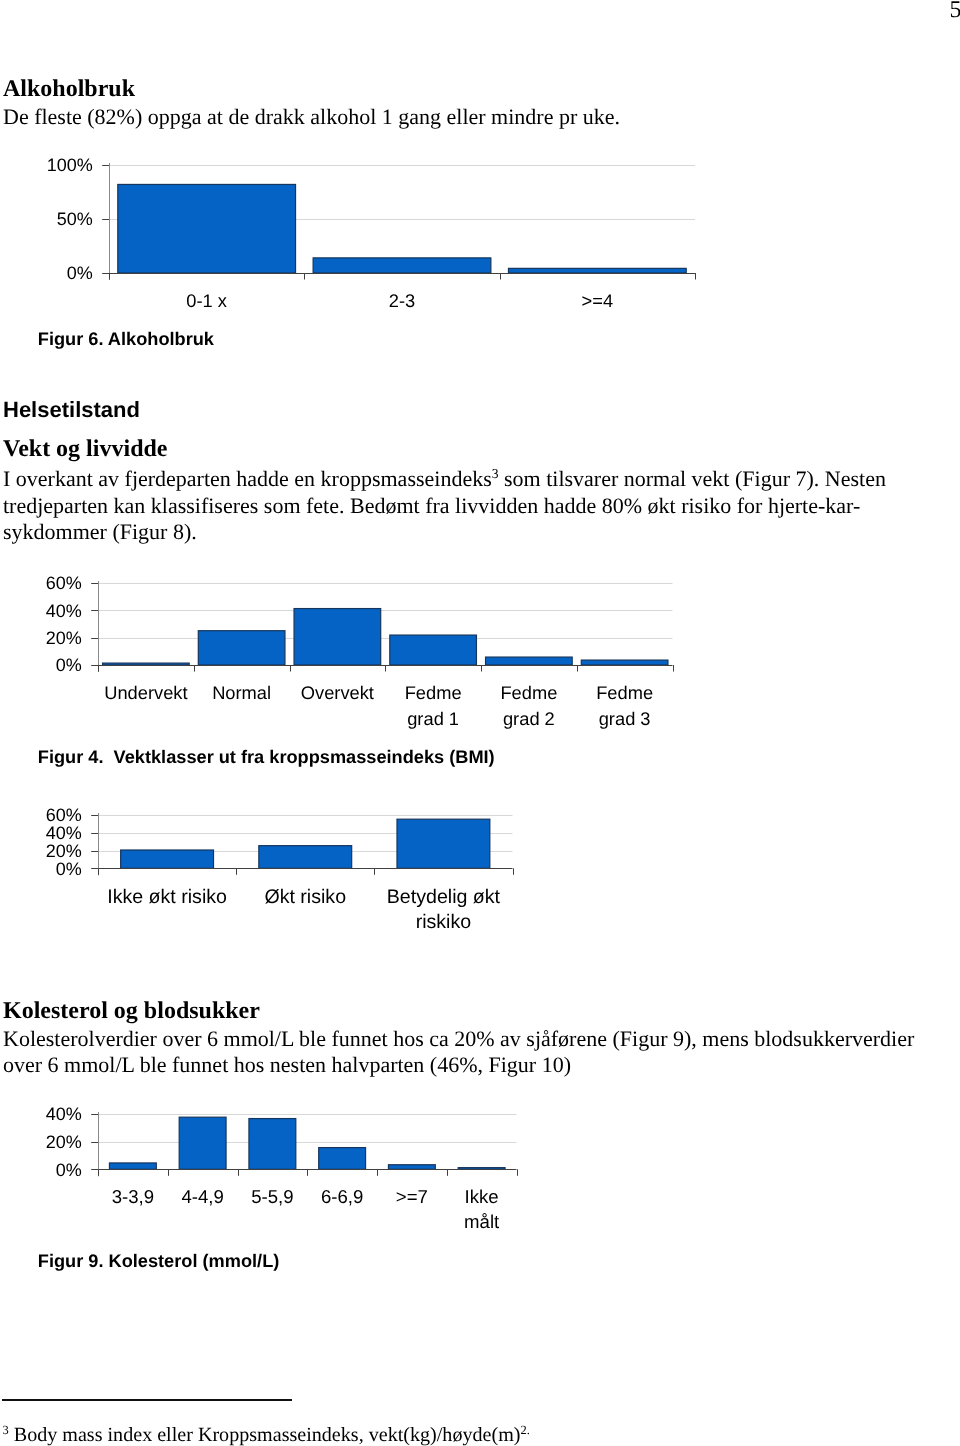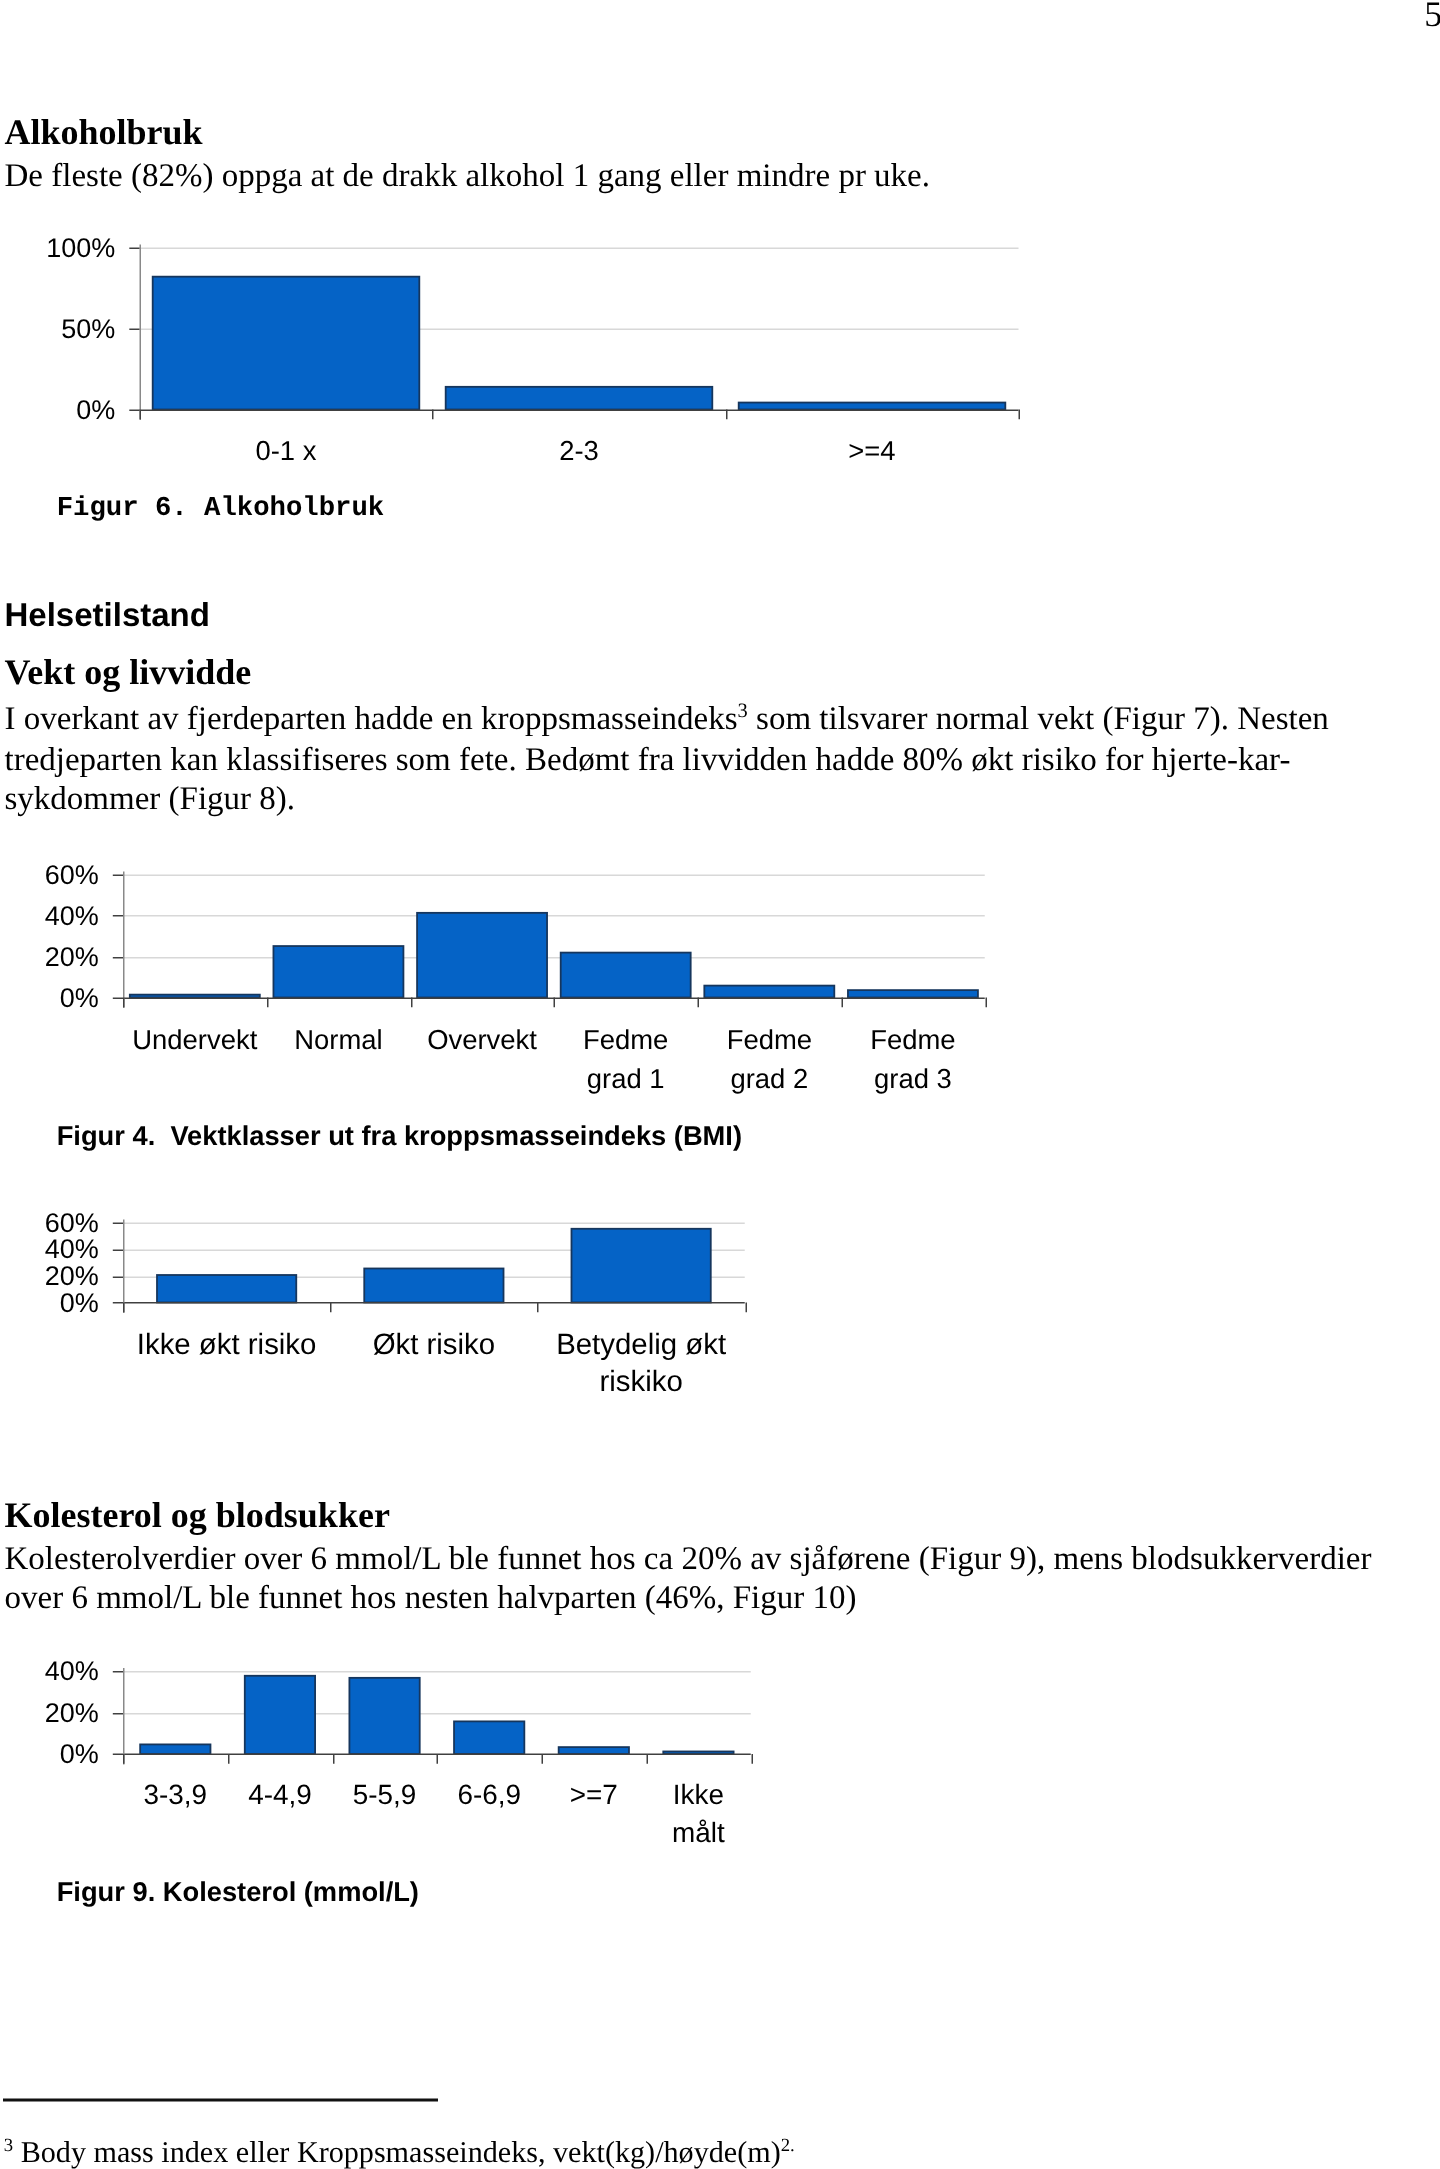--- a/index.html
+++ b/index.html
@@ -23,21 +23,21 @@
 
   
   .cap{font-family:"Liberation Sans",sans-serif;font-weight:bold;font-size:18.2px;line-height:18.2px;}
 
   
   .fn{font-family:"Liberation Serif",serif;font-size:20.1px;line-height:20.1px;}
   sup.sup{font-size:0.62em;vertical-align:baseline;position:relative;top:-0.58em;line-height:0;}
 
   .fnrule{left:2px;top:1398.5px;width:290px;height:0;border-top:2px solid #111111;}
 
-  .chart{line-height:0;font-size:0;white-space:normal;}
+  .chart{line-height:0;font-size:0;white-space:normal;padding-left:16px;}
   svg{display:block;overflow:visible;}
   svg text{fill:#000;}
 </style>
 </head>
 <body>
 
 <div class="page">
 
   <div class="abs pageno" style="left:949.5px;top:-2px;">5</div>
 
@@ -61,21 +61,21 @@
         <line x1="86.20" y1="79.50" x2="93.00" y2="79.50" stroke="#404040" stroke-width="1"></line>
         <line x1="86.20" y1="133.50" x2="93.00" y2="133.50" stroke="#404040" stroke-width="1"></line>
         <text x="76.80" y="31.20" text-anchor="end" font-family="&quot;Liberation Sans&quot;, sans-serif" font-size="18px" fill="#000000">100%</text>
         <text x="76.80" y="85.20" text-anchor="end" font-family="&quot;Liberation Sans&quot;, sans-serif" font-size="18px" fill="#000000">50%</text>
         <text x="76.80" y="139.20" text-anchor="end" font-family="&quot;Liberation Sans&quot;, sans-serif" font-size="18px" fill="#000000">0%</text>
         <text x="190.67" y="166.80" text-anchor="middle" font-family="&quot;Liberation Sans&quot;, sans-serif" font-size="18.3px" fill="#000000"><tspan x="190.67" dy="0">0-1 x</tspan></text>
         <text x="386.00" y="166.80" text-anchor="middle" font-family="&quot;Liberation Sans&quot;, sans-serif" font-size="18.3px" fill="#000000"><tspan x="386.00" dy="0">2-3</tspan></text>
         <text x="581.33" y="166.80" text-anchor="middle" font-family="&quot;Liberation Sans&quot;, sans-serif" font-size="18.3px" fill="#000000"><tspan x="581.33" dy="0">&gt;=4</tspan></text>
       </svg>
   </div>
-  <div class="abs cap" style="left:37.8px;top:330px;font-family:Liberation Mono, monospace;">Figur 6. Alkoholbruk</div>
+  <div class="abs cap" style="left:37.8px;top:330px;">Figur 6. Alkoholbruk</div>
 
   <div class="abs h-sans" style="left:3px;top:398.5px;">Helsetilstand</div>
   <div class="abs h-serif" style="left:3px;top:437px;">Vekt og livvidde</div>
 
   <div class="wrap body" style="left:3px;top:466px;width:900px;"><span>I overkant av fjerdeparten hadde en kroppsmasseindeks</span><sup class="sup">3</sup><span> som tilsvarer normal vekt (Figur 7). Nesten tredjeparten kan klassifiseres som fete. Bedømt fra livvidden hadde 80% økt risiko for hjerte-kar-sykdommer (Figur 8).</span></div>
 
   <div class="abs chart" style="left:0px;top:565px;">
     <svg id="svg-figur7" width="700" height="170" viewBox="0 0 700 170">
         <line x1="82" y1="18.50" x2="656.5" y2="18.50" stroke="#d8d8d8" stroke-width="1"></line>
         <line x1="82" y1="45.50" x2="656.5" y2="45.50" stroke="#d8d8d8" stroke-width="1"></line>

